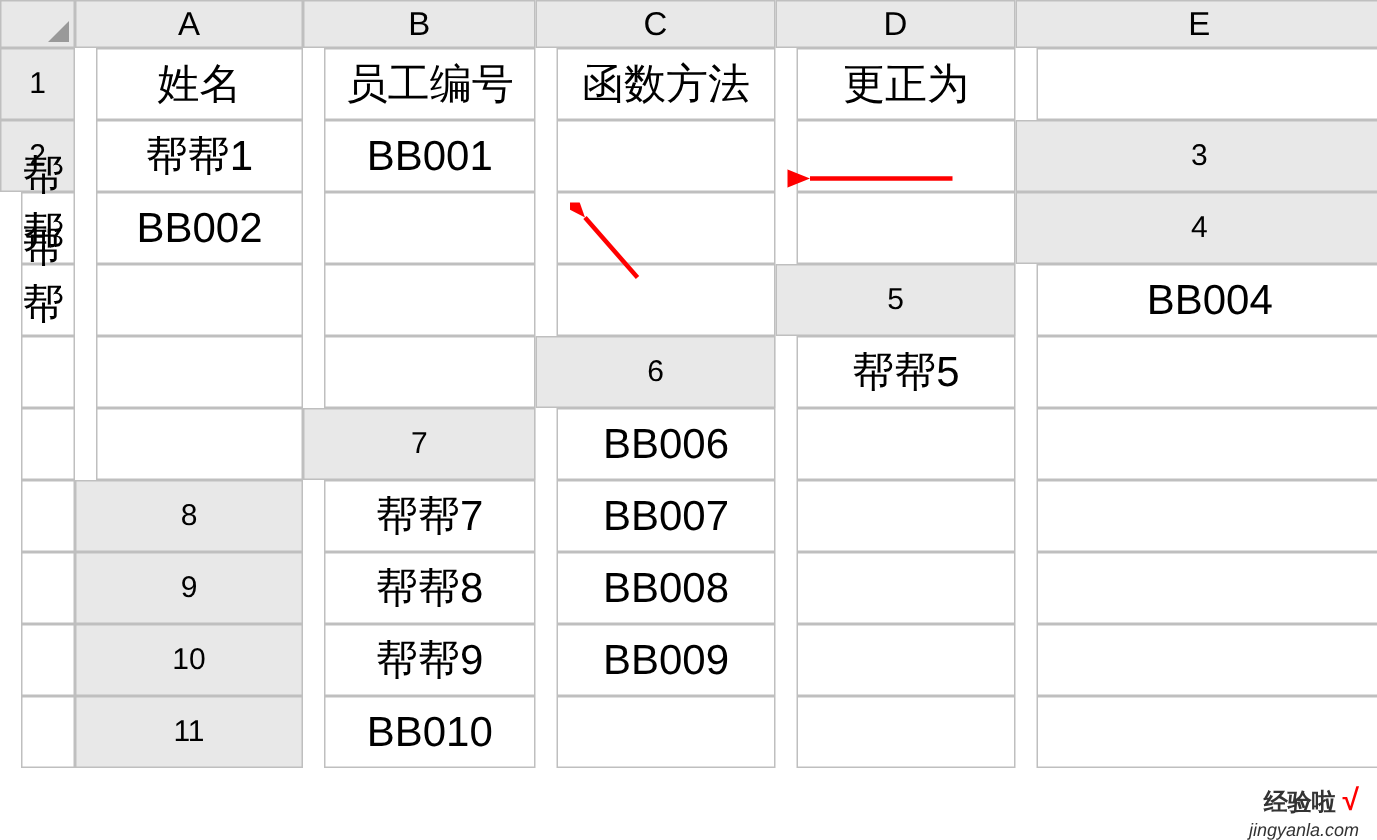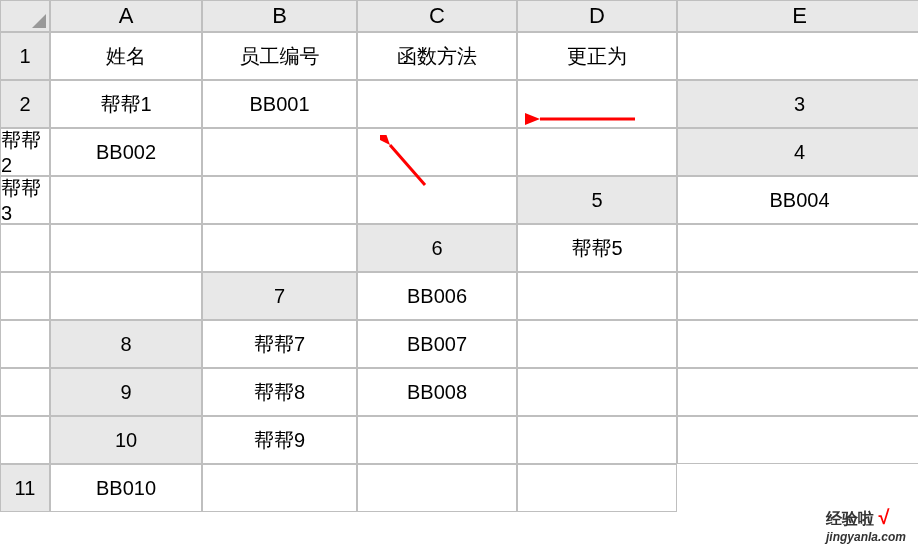--- a/index.html
+++ b/index.html
@@ -48,56 +48,56 @@
     .corner-triangle {
       position: absolute;
       right: 3px;
       bottom: 3px;
       width: 0;
       height: 0;
       border-left: 14px solid transparent;
       border-bottom: 14px solid #999;
     }
     .data-cell {
-      font-size: 20px;
+      font-size: 28px;
+      margin-left: 14px;
     }
     .arrow-container {
       position: absolute;
       pointer-events: none;
     }
     .arrow1 {
       left: 525px;
       top: 109px;
     }
     .arrow2 {
       left: 380px;
       top: 135px;
     }
     .watermark {
       position: absolute;
       right: 12px;
-      bottom: 16px;
-      text-align: left;
+      bottom: 0;
+      text-align: right;
       font-family: Arial, sans-serif;
     }
     .watermark-top {
       font-size: 16px;
       font-weight: bold;
       color: #333;
     }
     .watermark-check {
       color: #ff0000;
       font-size: 20px;
       font-weight: bold;
     }
     .watermark-bottom {
       font-size: 12px;
       font-style: italic;
       color: #333;
-      font-weight: bold;
     }
   </style>
 </head>
 <body>
 
 <div class="spreadsheet">
   <div class="corner-cell">
     <div class="corner-triangle"></div>
   </div>
   <div class="cell header-cell">A</div>
@@ -159,20 +159,21 @@
 
   <div class="cell row-header">9</div>
   <div class="cell data-cell">帮帮8</div>
   <div class="cell data-cell">BB008</div>
   <div class="cell data-cell"></div>
   <div class="cell data-cell"></div>
   <div class="cell data-cell"></div>
 
   <div class="cell row-header">10</div>
   <div class="cell data-cell">帮帮9</div>
+  <div class="cell data-cell">BB009</div>
   <div class="cell data-cell"></div>
   <div class="cell data-cell"></div>
   <div class="cell data-cell"></div>
 
   <div class="cell row-header">11</div>
   <div class="cell data-cell">BB010</div>
   <div class="cell data-cell"></div>
   <div class="cell data-cell"></div>
   <div class="cell data-cell"></div>
 </div>

